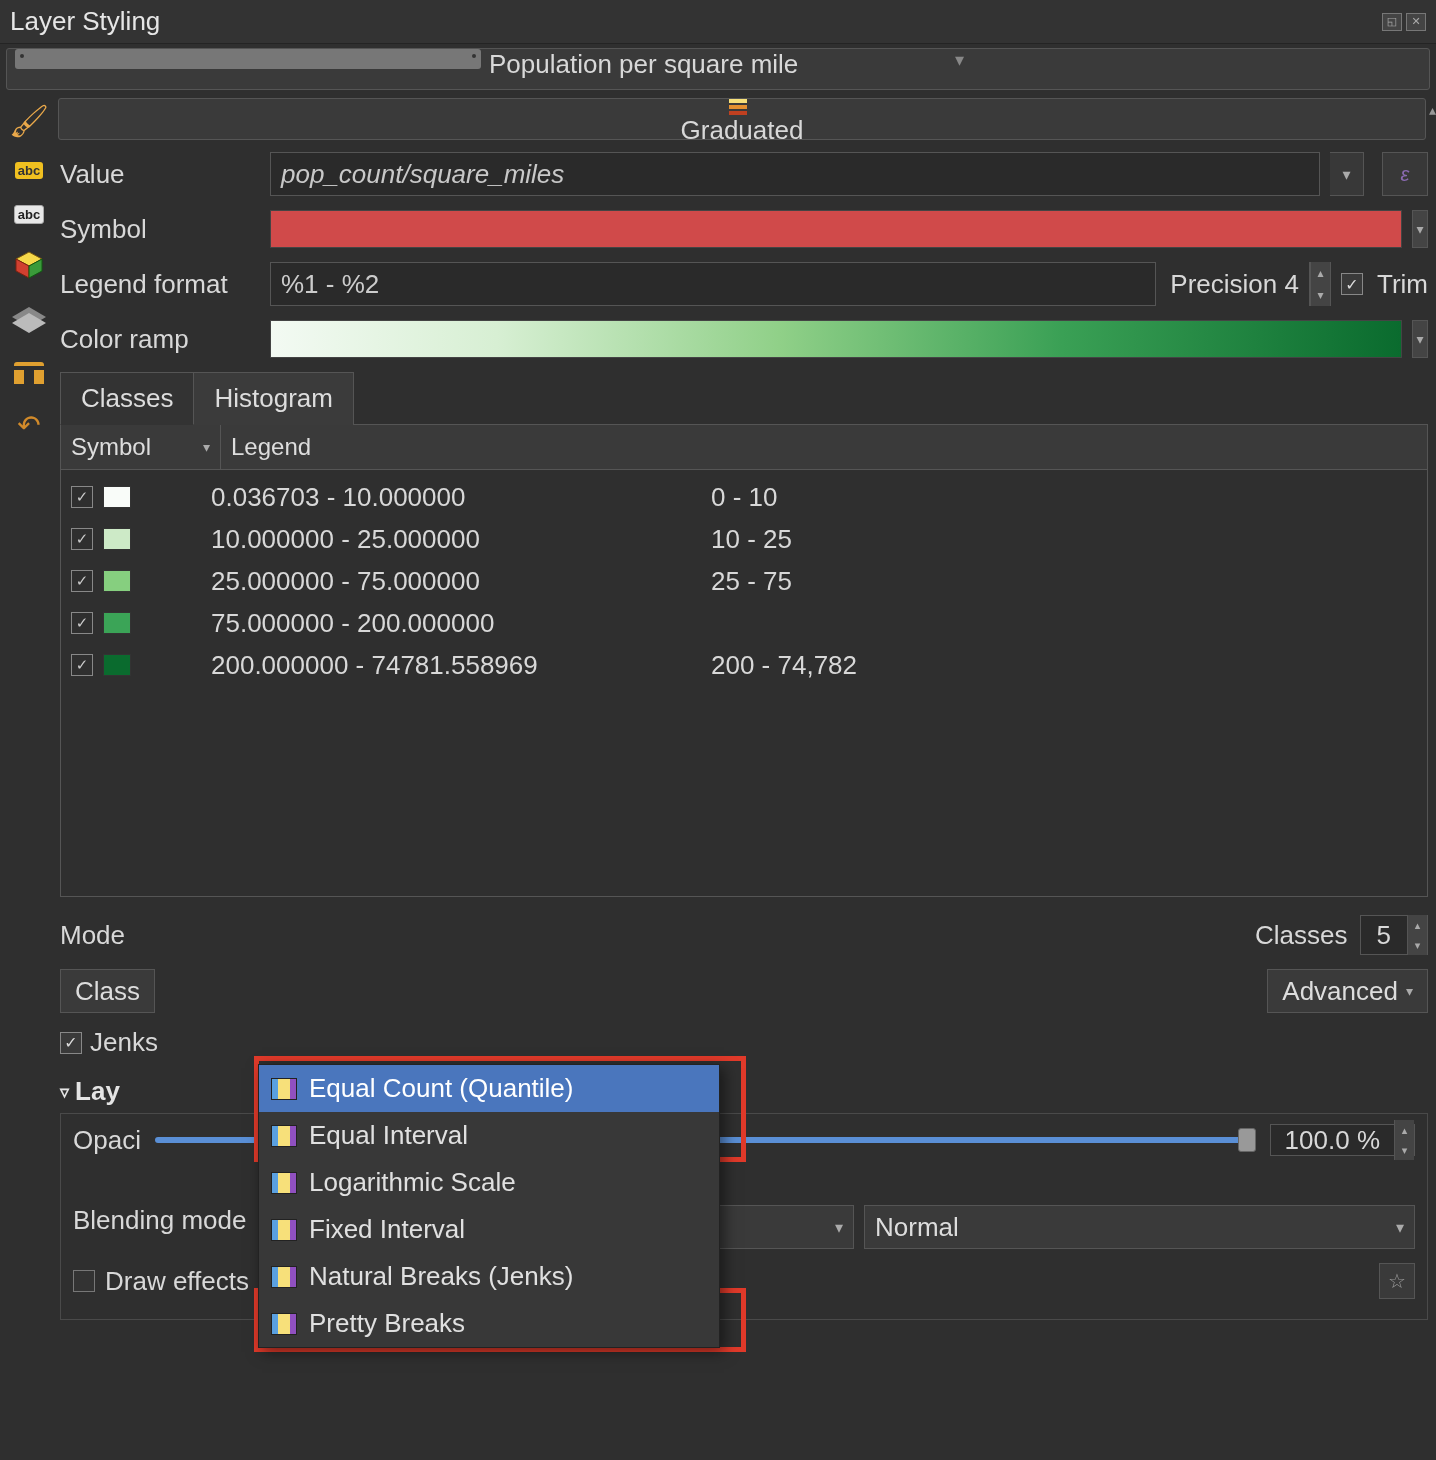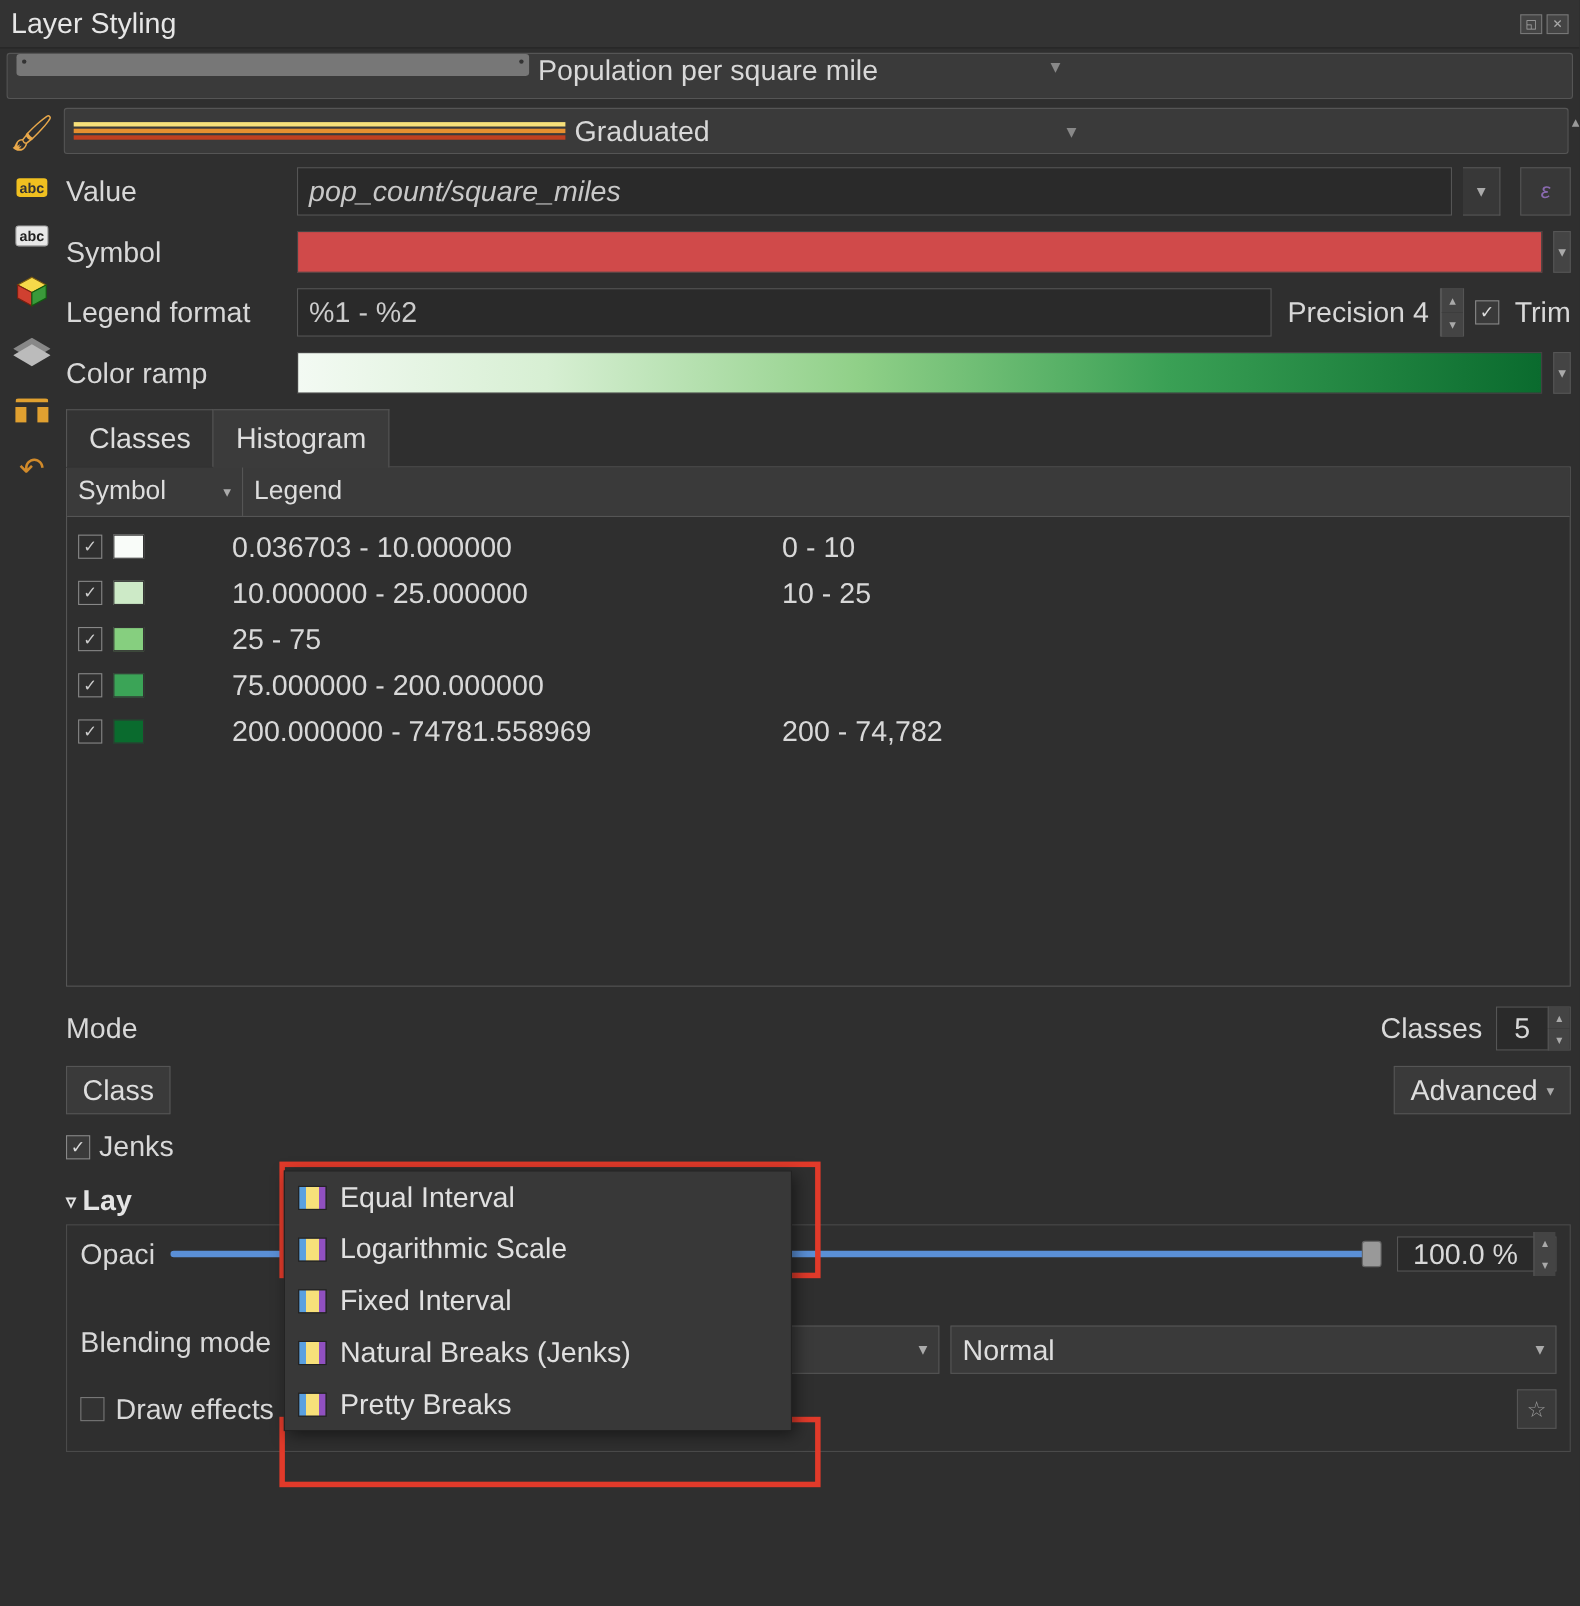--- a/index.html
+++ b/index.html
@@ -49,21 +49,21 @@
   .sb-org { width:30px; height:22px; border-top:4px solid #e0a030; position:relative; }
   .sb-org::before,.sb-org::after{content:"";position:absolute;top:4px;width:10px;height:14px;background:#e0a030;}
   .sb-org::before{left:0;} .sb-org::after{right:0;}
   .sb-undo { color:#d18a2a; font-size:28px; }
 
   .main { flex:1; padding: 0 6px 0 0; position: relative; }
   .main::after { content:"▴"; position:absolute; right:0; top:4px; color:#999; font-size:14px; }
   .render-combo {
     display:flex; align-items:center; height:42px;
     background:#3a3a3a; border:1px solid #555; border-radius:3px;
-    margin: 0 4px 12px 0; padding: 0 8px;
+    margin: 0 4px 12px 0; padding: 0 8px; flex-direction: column;
   }
   .render-combo .grad-icon { width:18px; display:flex; flex-direction:column; gap:2px; margin-right:8px;}
   .render-combo .grad-icon i{ height:4px; display:block; }
   .render-combo .grad-icon i:nth-child(1){background:#f7e07a;}
   .render-combo .grad-icon i:nth-child(2){background:#e59030;}
   .render-combo .grad-icon i:nth-child(3){background:#c04020;}
   .render-combo span { flex:1; font-size:26px; }
   .render-combo .drop { color:#888; font-size:18px; }
 
   .form { padding: 0 2px; }
@@ -269,20 +269,21 @@
               </div>
               <div class="ct-row">
                 <span class="chk">✓</span>
                 <span class="sw" style="background:#cdeac7"></span>
                 <span class="v">10.000000 - 25.000000</span>
                 <span class="l">10 - 25</span>
               </div>
               <div class="ct-row">
                 <span class="chk">✓</span>
                 <span class="sw" style="background:#86cf7f"></span>
+                <span class="v">25.000000 - 75.000000</span>
                 <span class="l">25 - 75</span>
               </div>
               <div class="ct-row">
                 <span class="chk">✓</span>
                 <span class="sw" style="background:#3ba457"></span>
                 <span class="v">75.000000 - 200.000000</span>
               </div>
               <div class="ct-row">
                 <span class="chk">✓</span>
                 <span class="sw" style="background:#0a6b2e"></span>
@@ -360,20 +361,24 @@
 
           <div class="effects-row">
             <span class="chk"></span>
             <span>Draw effects</span>
             <span class="star">☆</span>
           </div>
         </div>
       </div>
 
       <div class="dropdown-menu" id="mode-dd">
+          <div class="dd-item sel">
+            <span class="dd-icon"></span>
+            <span>Equal Count (Quantile)</span>
+          </div>
           <div class="dd-item">
             <span class="dd-icon"></span>
             <span>Equal Interval</span>
           </div>
           <div class="dd-item">
             <span class="dd-icon"></span>
             <span>Logarithmic Scale</span>
           </div>
           <div class="dd-item">
             <span class="dd-icon"></span>

